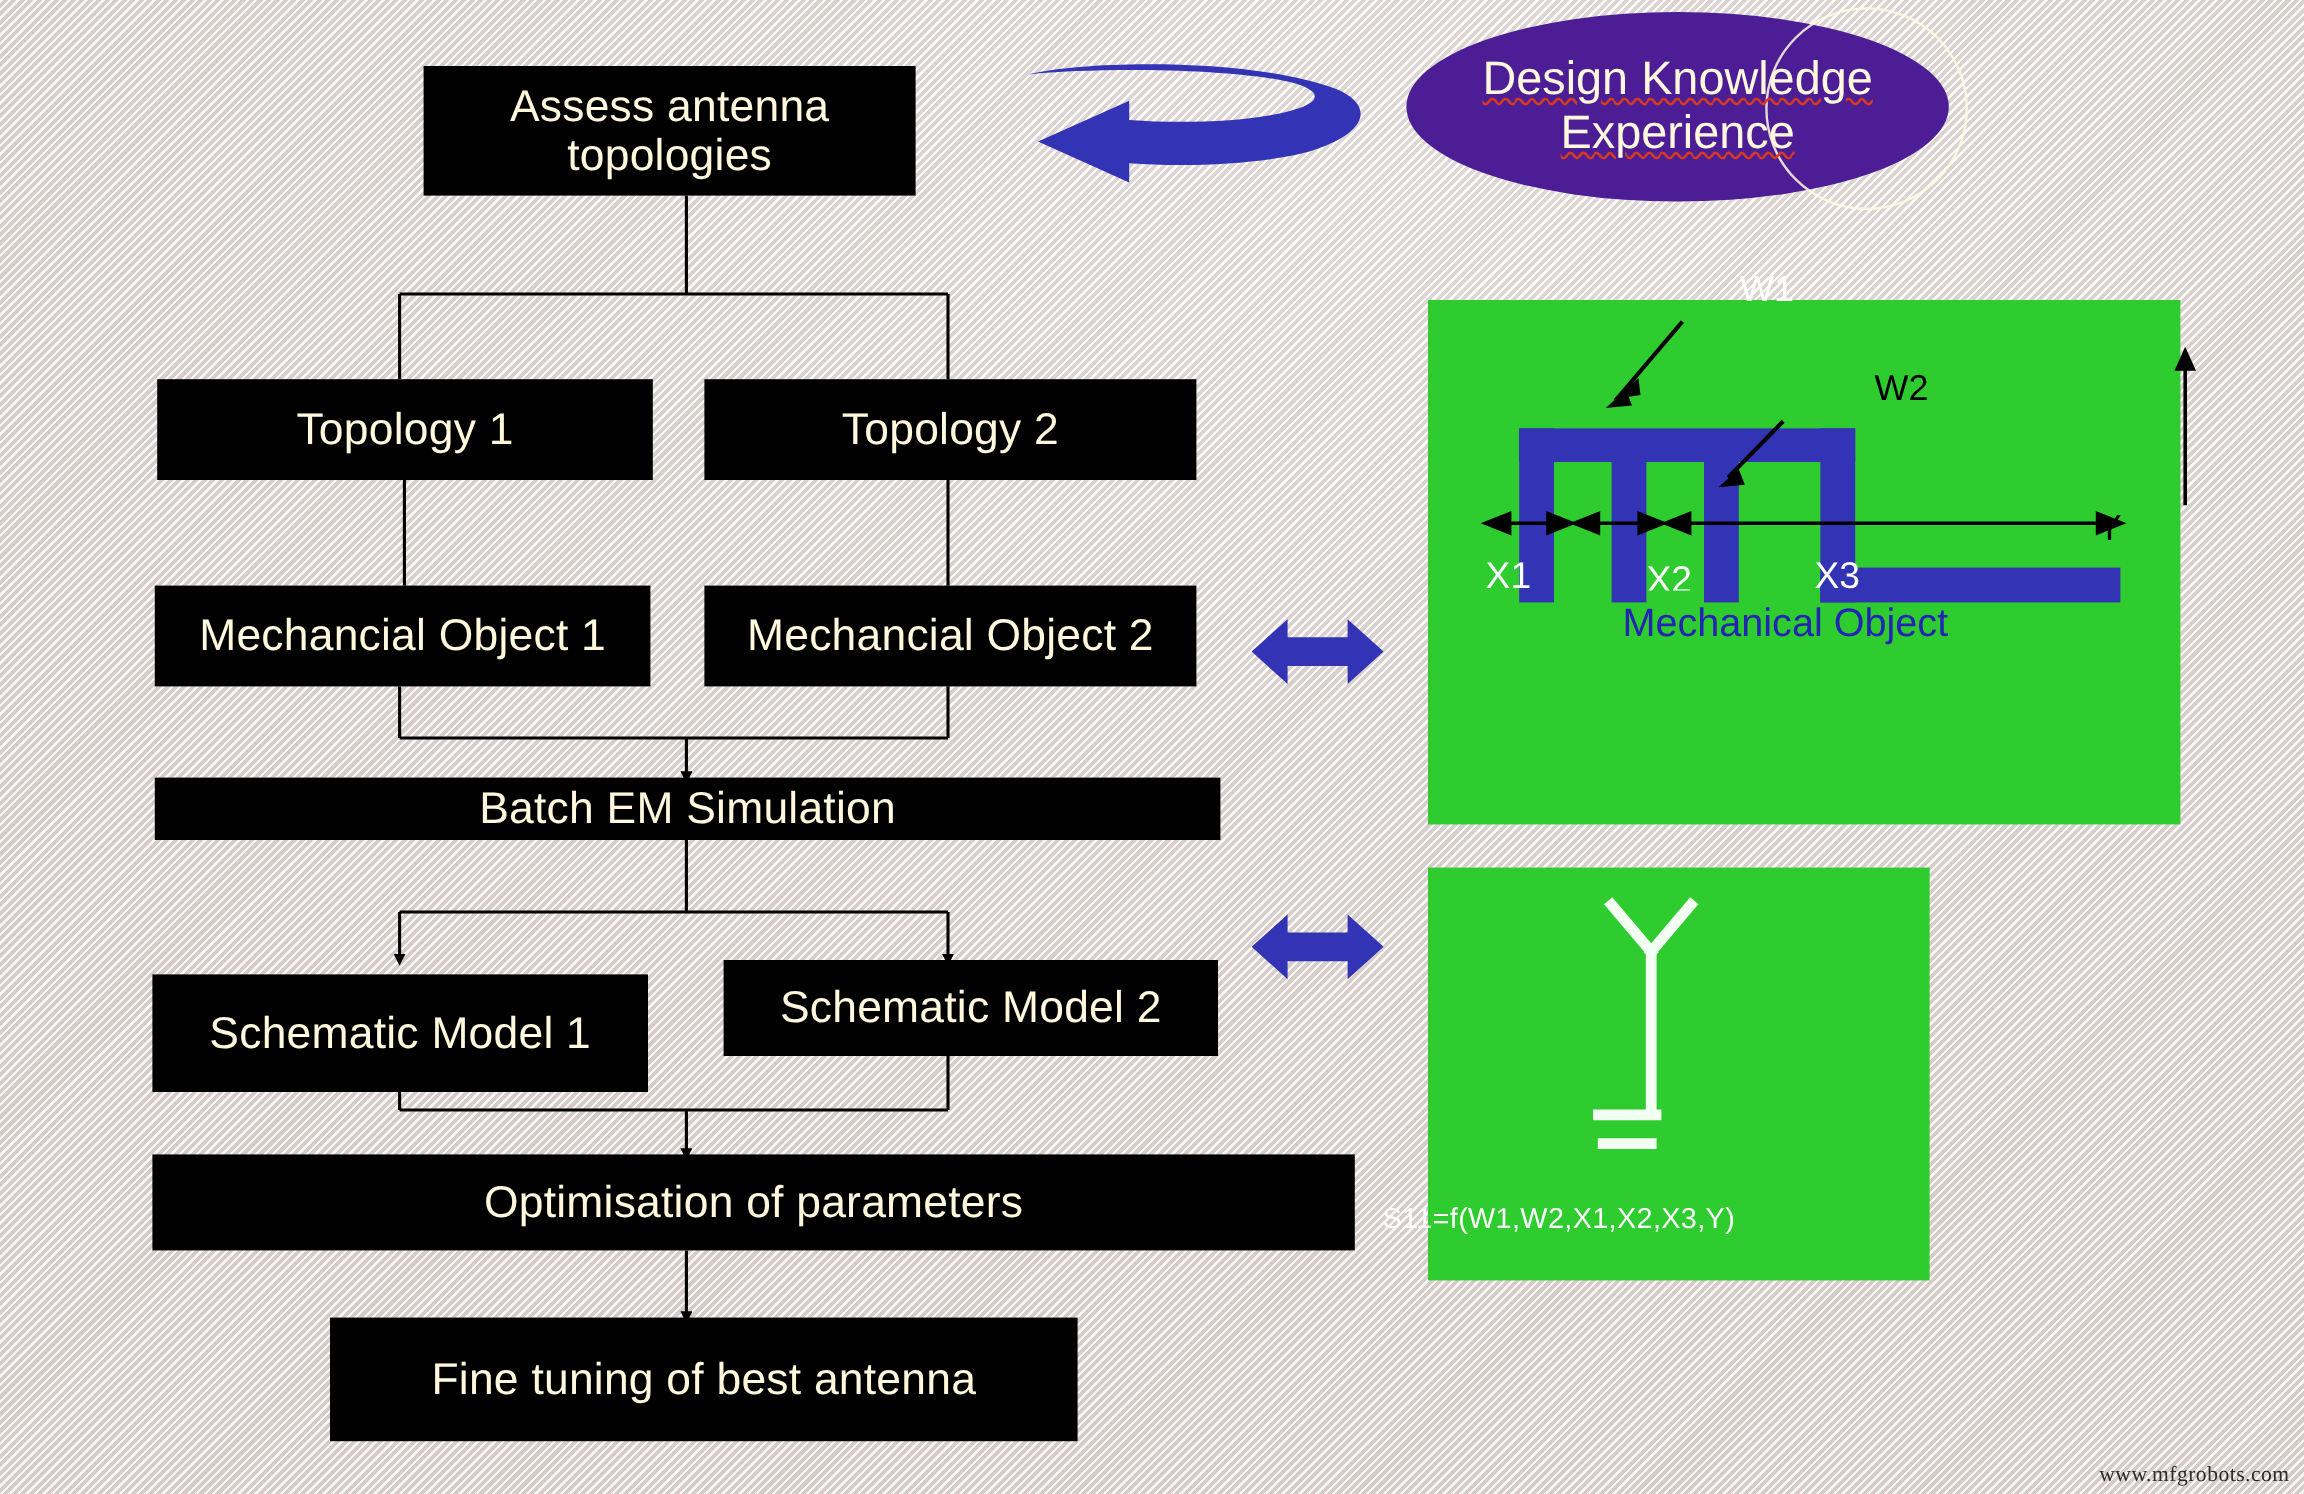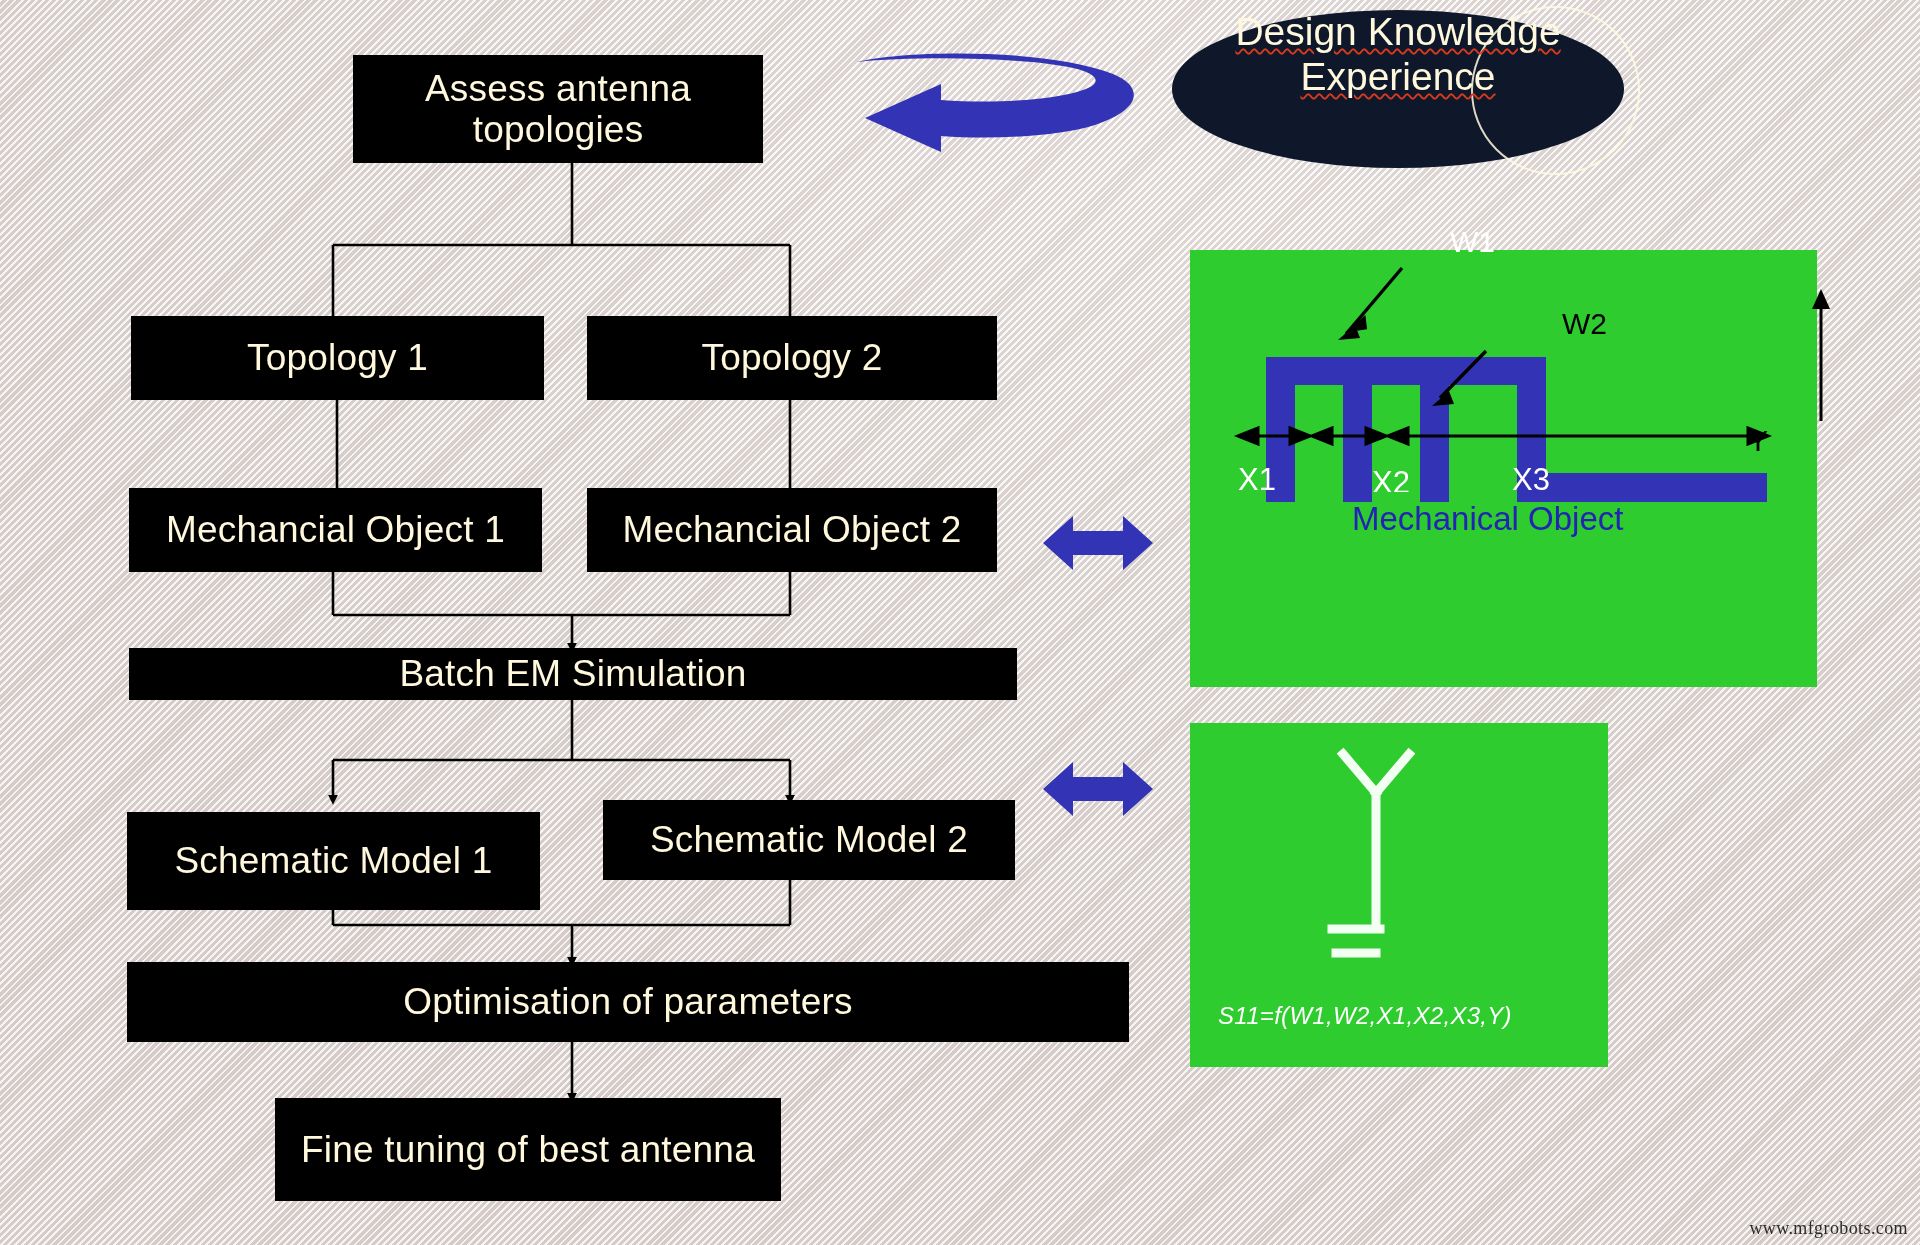--- a/index.html
+++ b/index.html
@@ -30,24 +30,24 @@
     display:flex;align-items:center;justify-content:center;
     text-align:center;
     line-height:1.12;
     letter-spacing:.2px;
     box-sizing:border-box;
   }
 
   
   .ellipse{
     position:absolute;
-    background:#0f172a;
+    background:#4c1d95;
     border-radius:50%;
     color:#FFF8DC;
-    display:flex;justify-content:center;
+    display:flex;align-items:center;justify-content:center;
     text-align:center;line-height:1.15;
   }
   .circ-overlay{
     position:absolute;border-radius:50%;
     border:2px solid rgba(255,250,225,.85);
     pointer-events:none;
   }
   .spell{
     text-decoration:underline;
     text-decoration-style:wavy;
@@ -144,21 +144,21 @@
 </div>
 
 <div class="obox" style="left:603px;top:800px;width:412px;height:80px;font-size:37px;">
   <span>Schematic Model 2</span>
 </div>
 
 <div class="obox" style="left:127px;top:962px;width:1002px;height:80px;font-size:37px;">
   <span>Optimisation of parameters</span>
 </div>
 
-<div class="obox" style="left:275px;top:1098px;width:506px;height:103px;font-size:37px;">
+<div class="obox" style="left:275px;top:1098px;width:623px;height:103px;font-size:37px;">
   <div>
     <div>Fine tuning of best antenna</div>
   </div>
 </div>
 
 <div class="ellipse" style="left:1172px;top:10px;width:452px;height:158px;font-size:39px;">
   <div style="position:relative;z-index:2;">
     <div class="spell">Design Knowledge</div>
     <div class="spell">Experience</div>
   </div>
@@ -235,21 +235,21 @@
 <svg class="abs" style="left:1190px;top:723px;" width="418" height="344" viewBox="0 0 418 344">
   <g stroke="#F2FFF2" stroke-width="9" fill="none" stroke-linecap="square">
     <path d="M153,31 L186,70"></path>
     <path d="M219,31 L186,70"></path>
     <path d="M186,70 L186,200"></path>
     <path d="M142,206 L190,206"></path>
     <path d="M146,230 L186,230"></path>
   </g>
 </svg>
 
-<div class="s11" style="left:1218px;top:1002px;font-style:italic;">S11=f(W1,W2,X1,X2,X3,Y)</div>
+<div class="s11" style="left:1152px;top:1002px;">S11=f(W1,W2,X1,X2,X3,Y)</div>
 
 <svg class="abs" style="left:1043px;top:512px;" width="110" height="62" viewBox="0 0 110 62">
   <polygon points="0,31 30,4 30,19 80,19 80,4 110,31 80,58 80,43 30,43 30,58" fill="#3333B5"></polygon>
 </svg>
 
 <svg class="abs" style="left:1043px;top:758px;" width="110" height="62" viewBox="0 0 110 62">
   <polygon points="0,31 30,4 30,19 80,19 80,4 110,31 80,58 80,43 30,43 30,58" fill="#3333B5"></polygon>
 </svg>
 
 <div class="watermark">www.mfgrobots.com</div>

